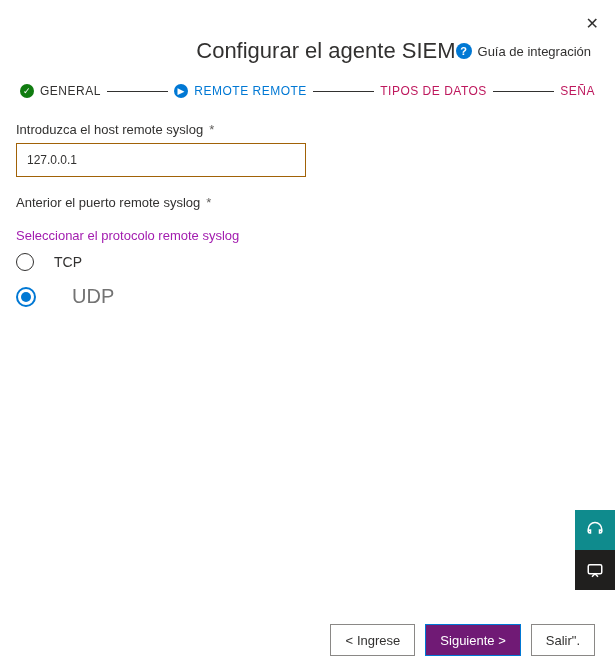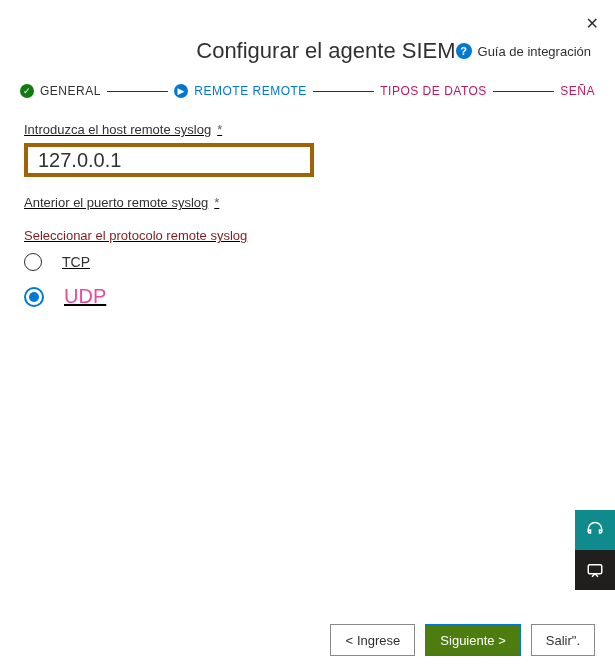--- a/index.html
+++ b/index.html
@@ -83,45 +83,44 @@
     .step-circle.check { background: #107c10; }
     .step-circle.cur { background: #0078d4; }
     .step-line {
       flex: 1;
       height: 1px;
       background: #323130;
       min-width: 20px;
       margin: 0 6px;
     }
     .form {
-      padding: 0 24px;
-      text-decoration: underline;
+      padding: 0 16px;
     }
     .field {
       margin-bottom: 18px;
     }
     .field-label {
       font-size: 13px;
       color: #323130;
       display: block;
       margin-bottom: 6px;
     }
     .req { color: #605e5c; margin-left: 6px; }
     .text-input {
       width: 290px;
       height: 34px;
-      border: 4px solid #a16207;
+      border: 1px solid #a16207;
       padding: 0 10px;
-      font-size: 20px;
+      font-size: 12px;
       color: #323130;
       outline: none;
     }
     .radio-group-label {
       font-size: 13px;
-      color: #7f1d1d;
+      color: #a21caf;
       margin-bottom: 10px;
       display: block;
     }
     .radio-opt {
       display: flex;
       align-items: center;
       gap: 20px;
       margin-bottom: 14px;
       cursor: pointer;
     }
@@ -141,21 +140,21 @@
       width: 20px;
       height: 20px;
     }
     .radio-dot {
       width: 10px;
       height: 10px;
       border-radius: 50%;
       background: #0078d4;
     }
     .radio-label { font-size: 14px; color: #323130; }
-    .radio-label.sel { font-size: 20px; color: #ec4899; }
+    .radio-label.sel { font-size: 20px; color: #737373; margin-left: 16px; }
     .footer {
       position: absolute;
       bottom: 14px;
       right: 20px;
       display: flex;
       gap: 10px;
       align-items: center;
     }
     .btn {
       height: 32px;
@@ -163,21 +162,21 @@
       font-size: 13px;
       border: 1px solid #8a8886;
       background: #fff;
       color: #323130;
       cursor: pointer;
       display: inline-flex;
       align-items: center;
       gap: 4px;
     }
     .btn.primary {
-      background: #4d7c0f;
+      background: #701a75;
       border-color: #0078d4;
       color: #fff;
     }
     .side-widgets {
       position: absolute;
       right: 0;
       bottom: 80px;
       display: flex;
       flex-direction: column;
     }

